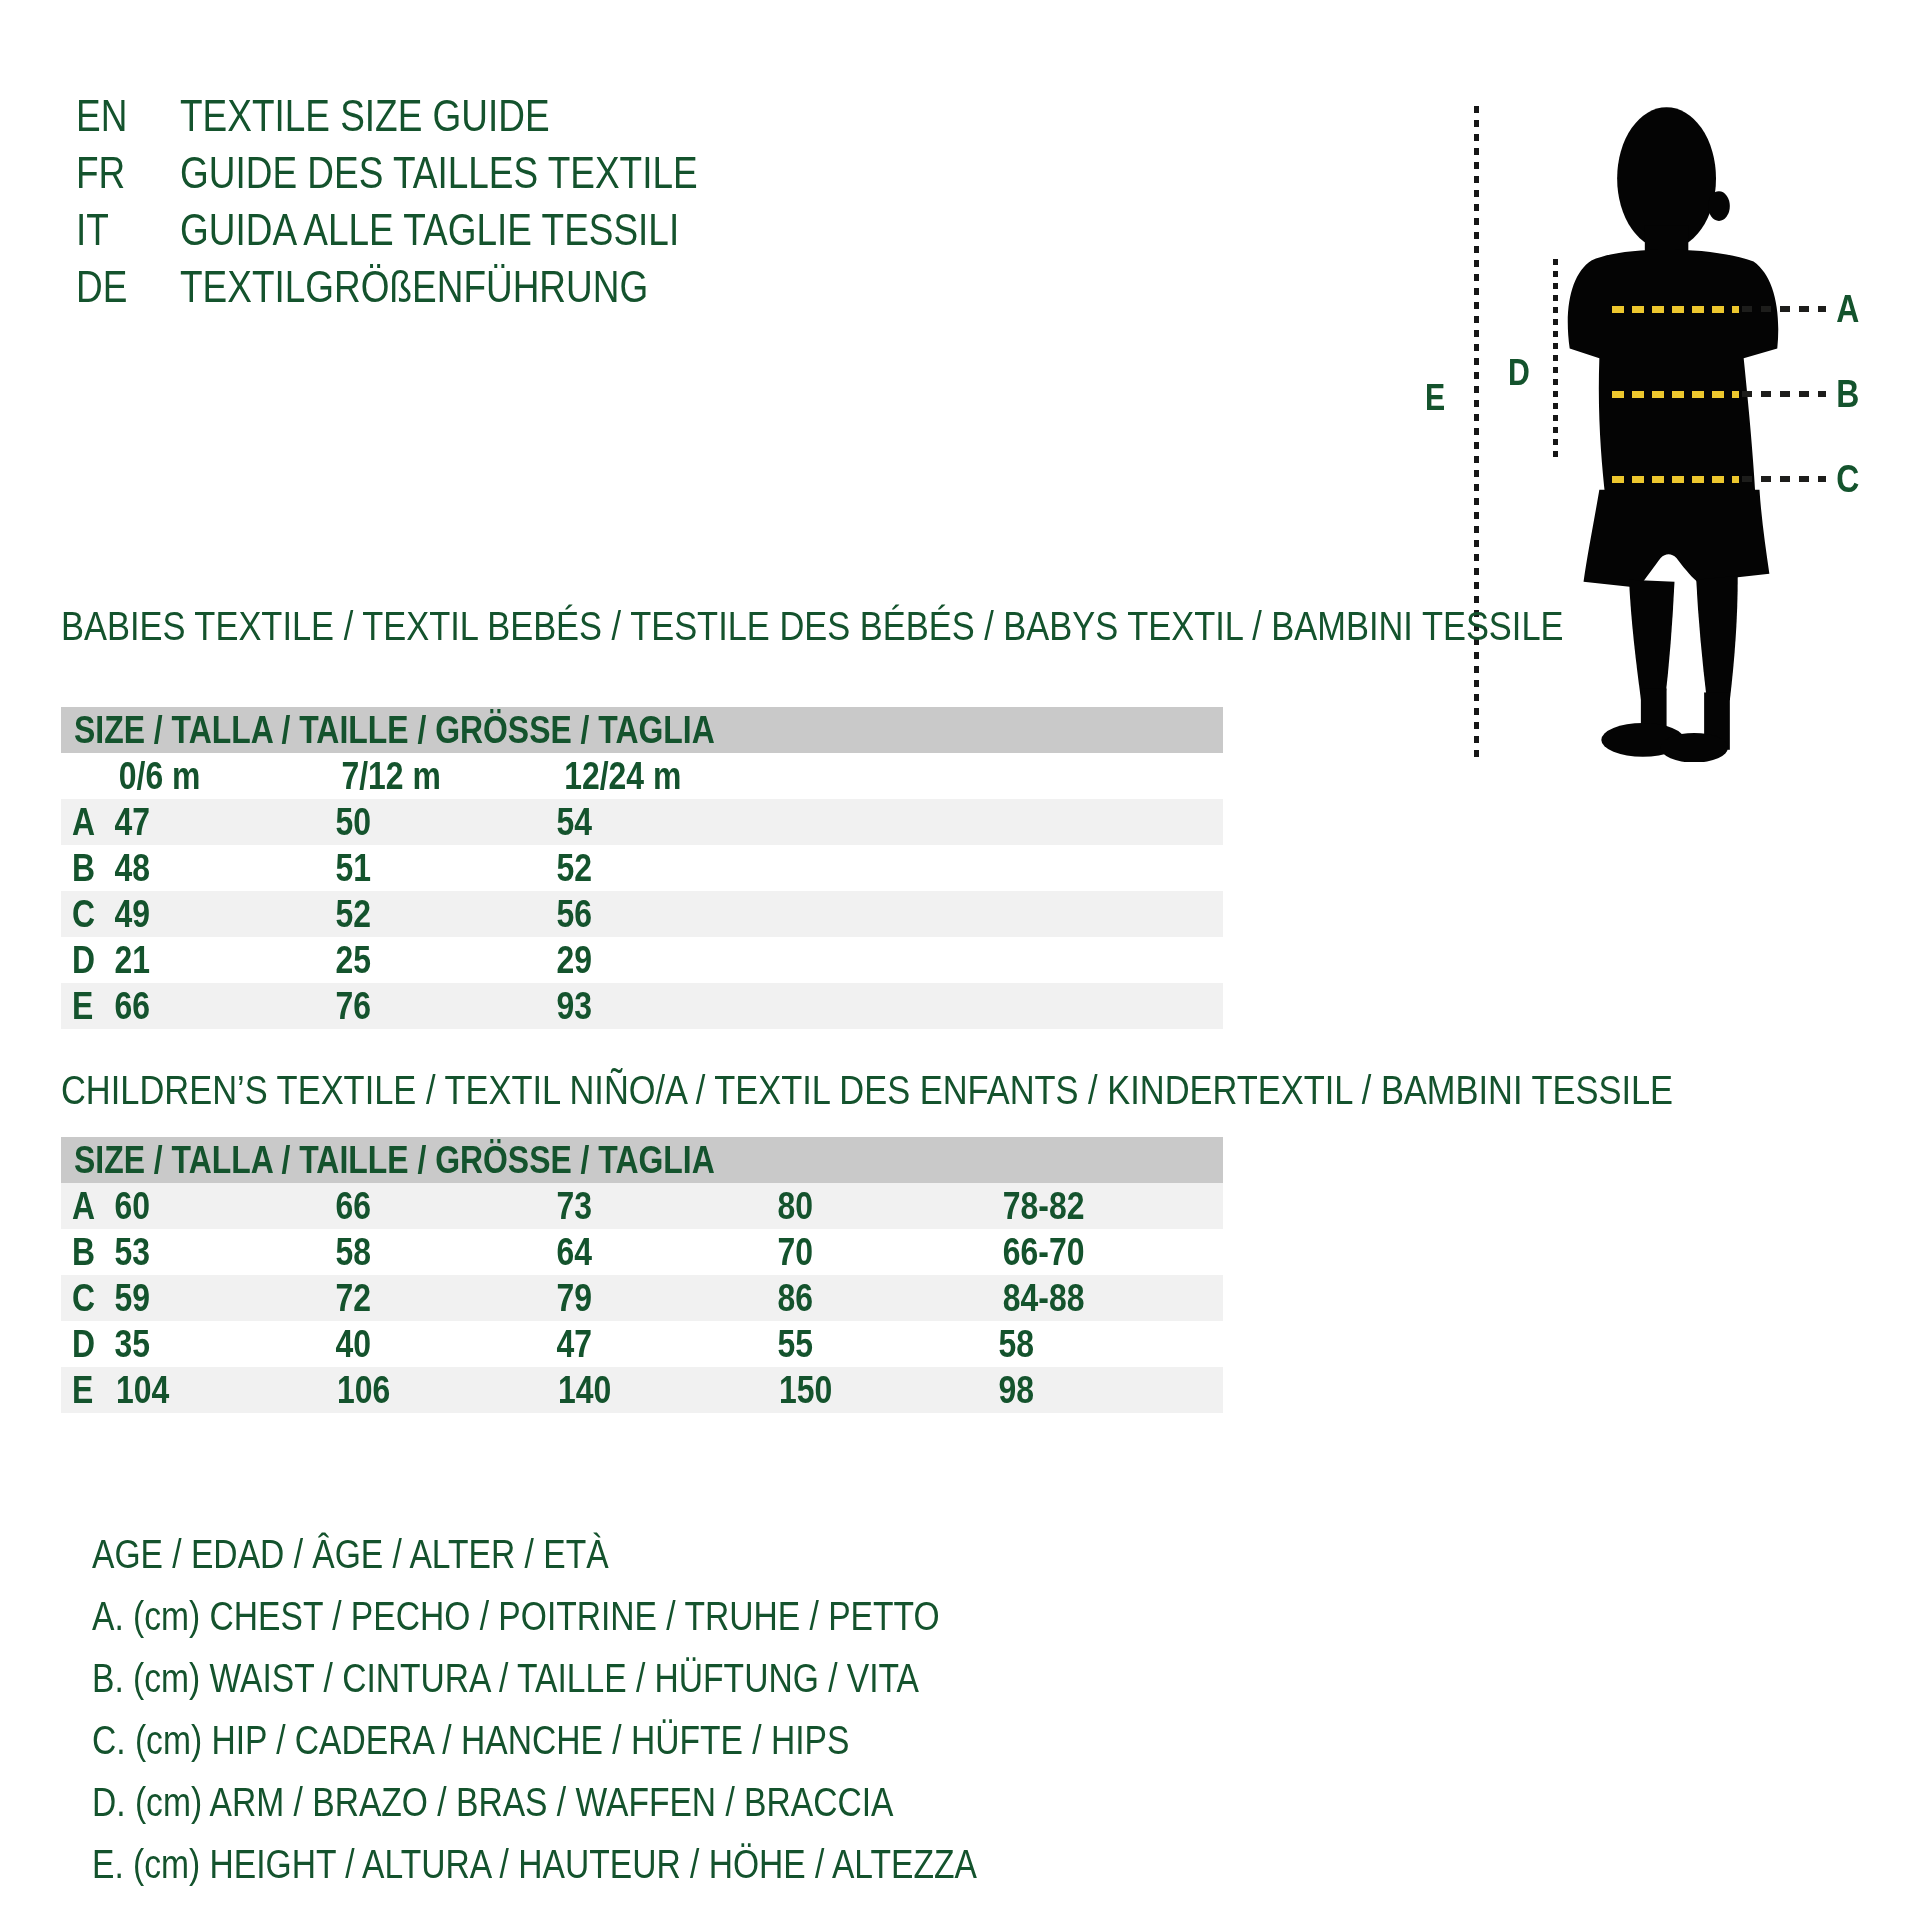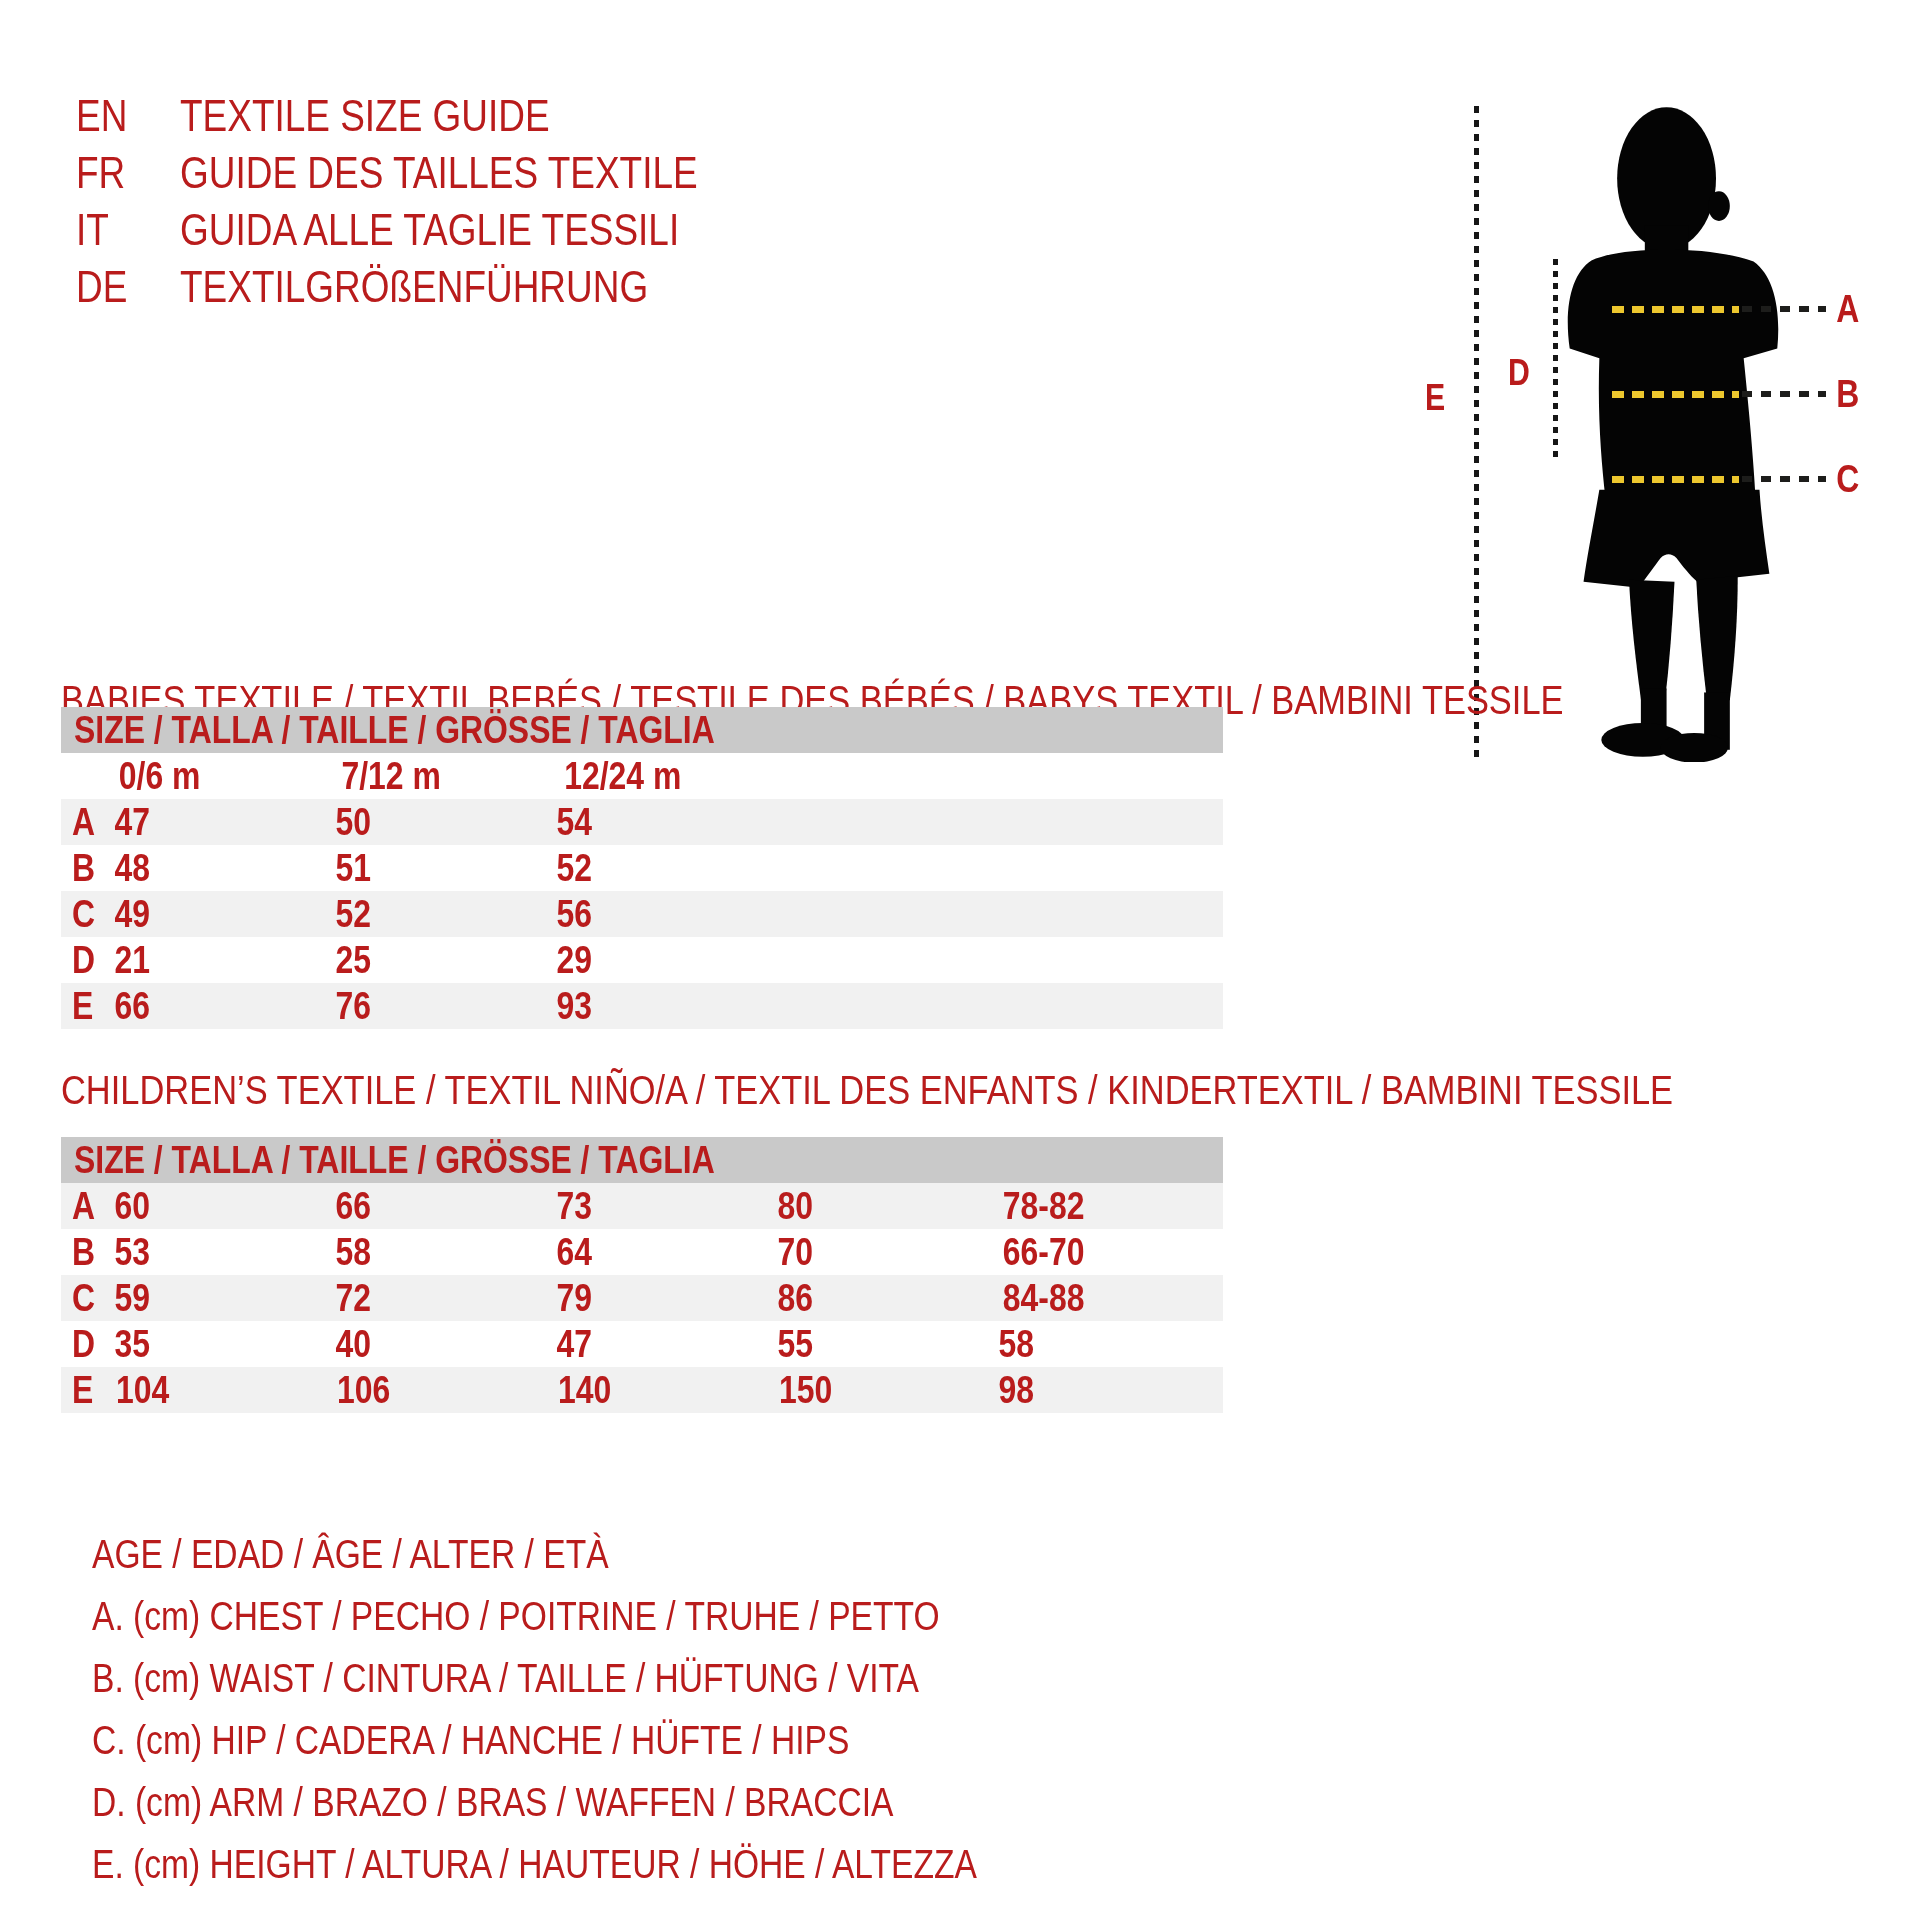--- a/index.html
+++ b/index.html
@@ -1,21 +1,21 @@
 <!DOCTYPE html>
 <html><head>
 <meta charset="utf-8">
 <style>
   html,body{margin:0;padding:0;background:#ffffff;}
   .page{
     position:relative;
     width:1927px;height:1927px;
     background:#ffffff;
     font-family:"Liberation Sans","DejaVu Sans",sans-serif;
-    color:#b91c1c;
+    color:#14532d;
     overflow:hidden;
   }
   .cond{
     display:inline-block;
     transform:scaleX(0.84);
     transform-origin:0 50%;
     white-space:nowrap;
   }
   .cond-c{
     display:inline-block;
@@ -130,21 +130,21 @@
   <div class="mletter" style="top:288px;"><span class="cond-c">A</span></div>
 
   <div class="mline-yellow" style="top:391px;"></div>
   <div class="mline-black" style="top:391px;"></div>
   <div class="mletter" style="top:373px;"><span class="cond-c">B</span></div>
 
   <div class="mline-yellow" style="top:476px;"></div>
   <div class="mline-black" style="top:476px;"></div>
   <div class="mletter" style="top:458px;"><span class="cond-c">C</span></div>
 
-  <div class="section-title" style="top:677px;">
+  <div class="section-title" style="top:603px;">
     <span class="cond">BABIES TEXTILE / TEXTIL BEBÉS / TESTILE DES BÉBÉS / BABYS TEXTIL / BAMBINI TESSILE</span>
   </div>
 
   <div class="sg-table" style="top:707px;">
     <div class="t-header">
       <span class="cond">SIZE / TALLA / TAILLE / GRÖSSE / TAGLIA</span>
     </div>
     <div class="t-row">
       <span class="rl"></span>
       <span class="cell"><span class="cond-c">0/6 m</span></span>

